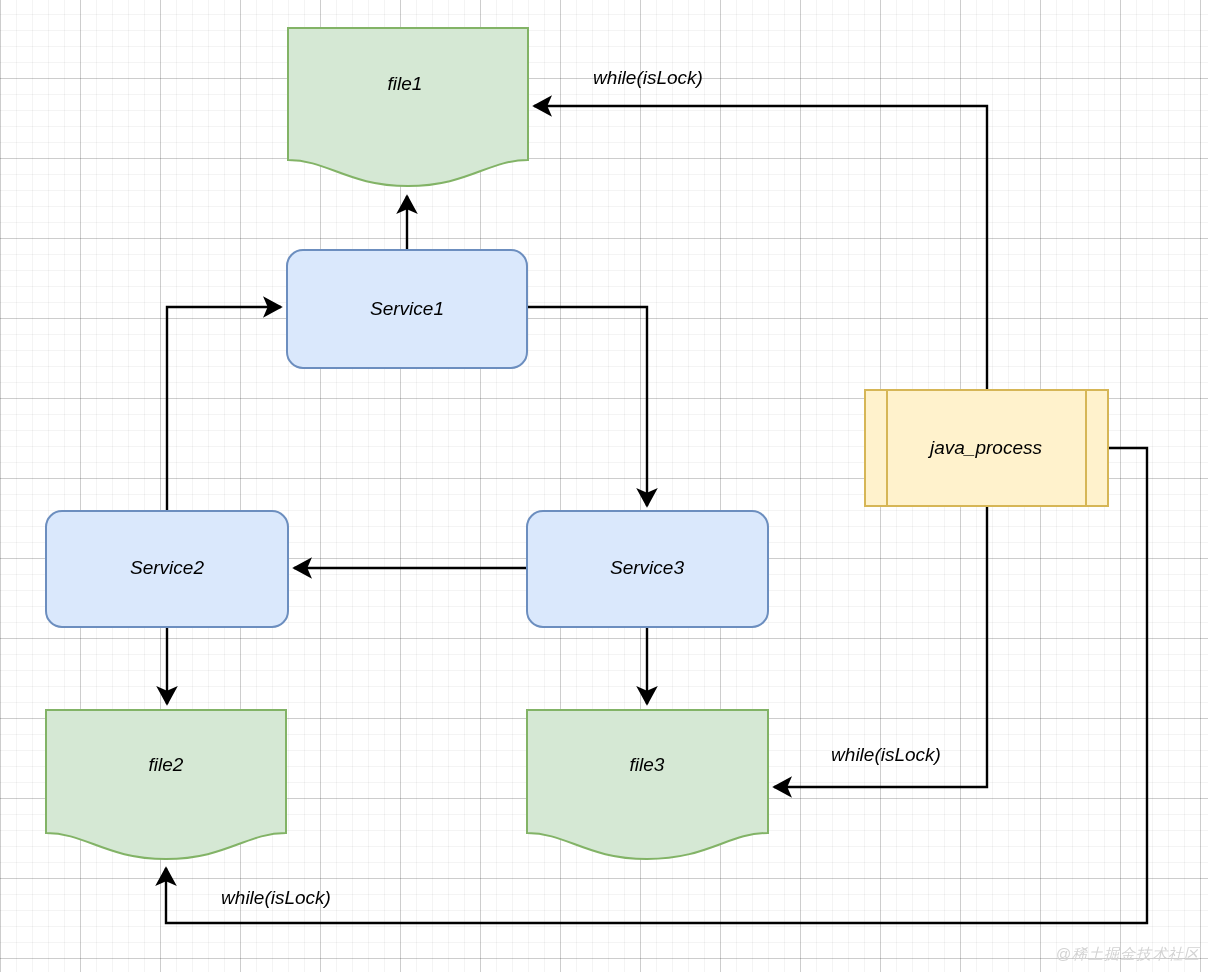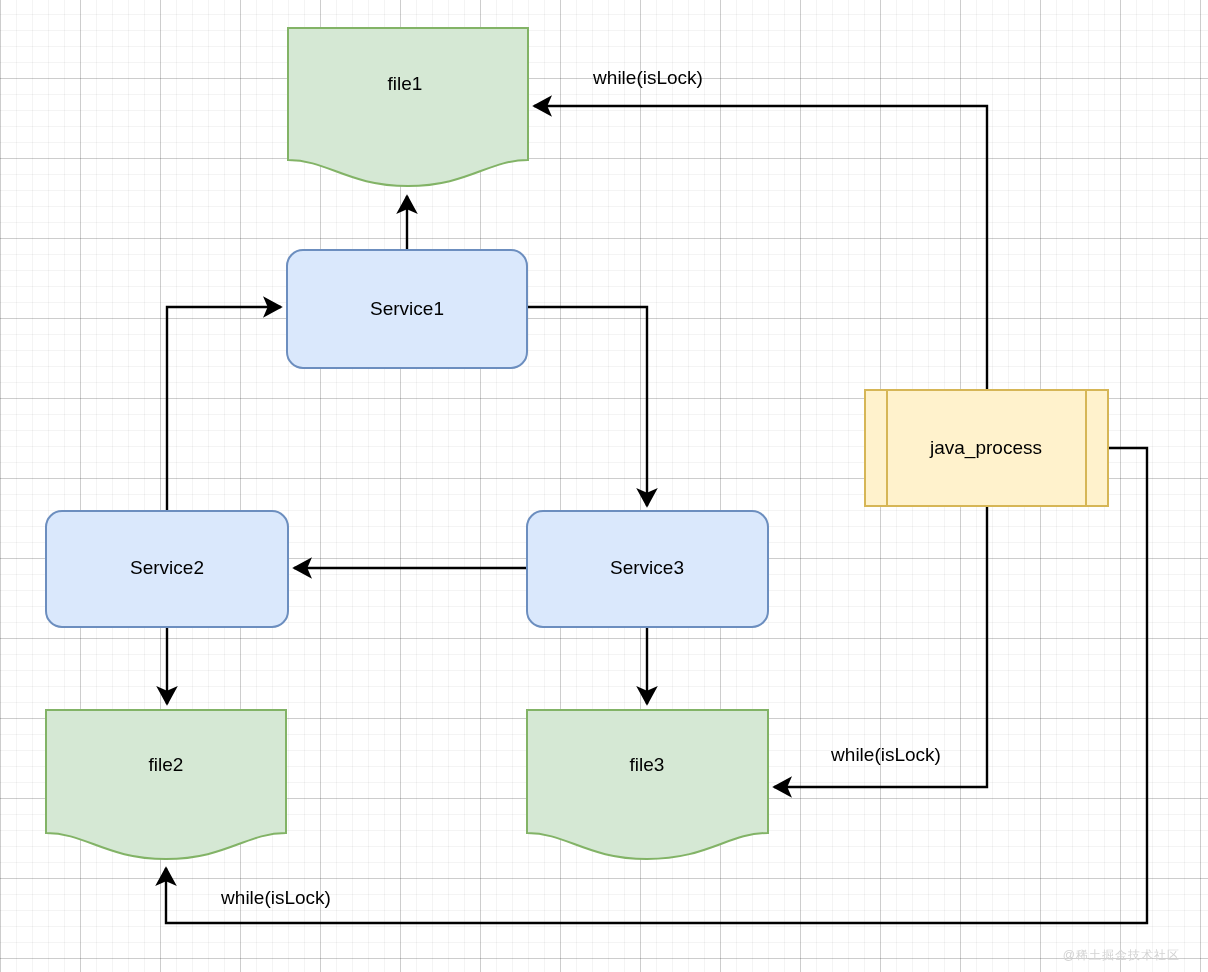--- a/index.html
+++ b/index.html
@@ -20,20 +20,21 @@
       linear-gradient(to right, rgba(0,0,0,0.045) 1px, transparent 1px),
       linear-gradient(to bottom, rgba(0,0,0,0.045) 1px, transparent 1px),
       linear-gradient(to right, rgba(0,0,0,0.16) 1px, transparent 1px),
       linear-gradient(to bottom, rgba(0,0,0,0.16) 1px, transparent 1px);
     background-size:
       16px 16px,
       16px 16px,
       80px 80px,
       80px 80px;
     background-position: 0 -2px, 0 -2px, 0 -2px, 0 -2px;
+    font-style: italic;
   }
   #diagram {
     position: absolute;
     left: 0;
     top: 0;
     width: 1208px;
     height: 972px;
   }
   .shape-label {
     font-family: "Liberation Sans", sans-serif;
@@ -44,24 +45,24 @@
   }
   .edge-label {
     font-family: "Liberation Sans", sans-serif;
     font-size: 19px;
     fill: #000000;
     text-anchor: middle;
     dominant-baseline: middle;
   }
   .watermark {
     position: absolute;
-    right: 28px;
+    right: 8px;
     bottom: 8px;
     font-family: "Liberation Sans", sans-serif;
-    font-size: 12px;
+    font-size: 15px;
     color: #d3d3d3;
     letter-spacing: 1px;
     user-select: none;
   }
 </style>
 </head>
 <body>
 
 <div id="canvas">
 

